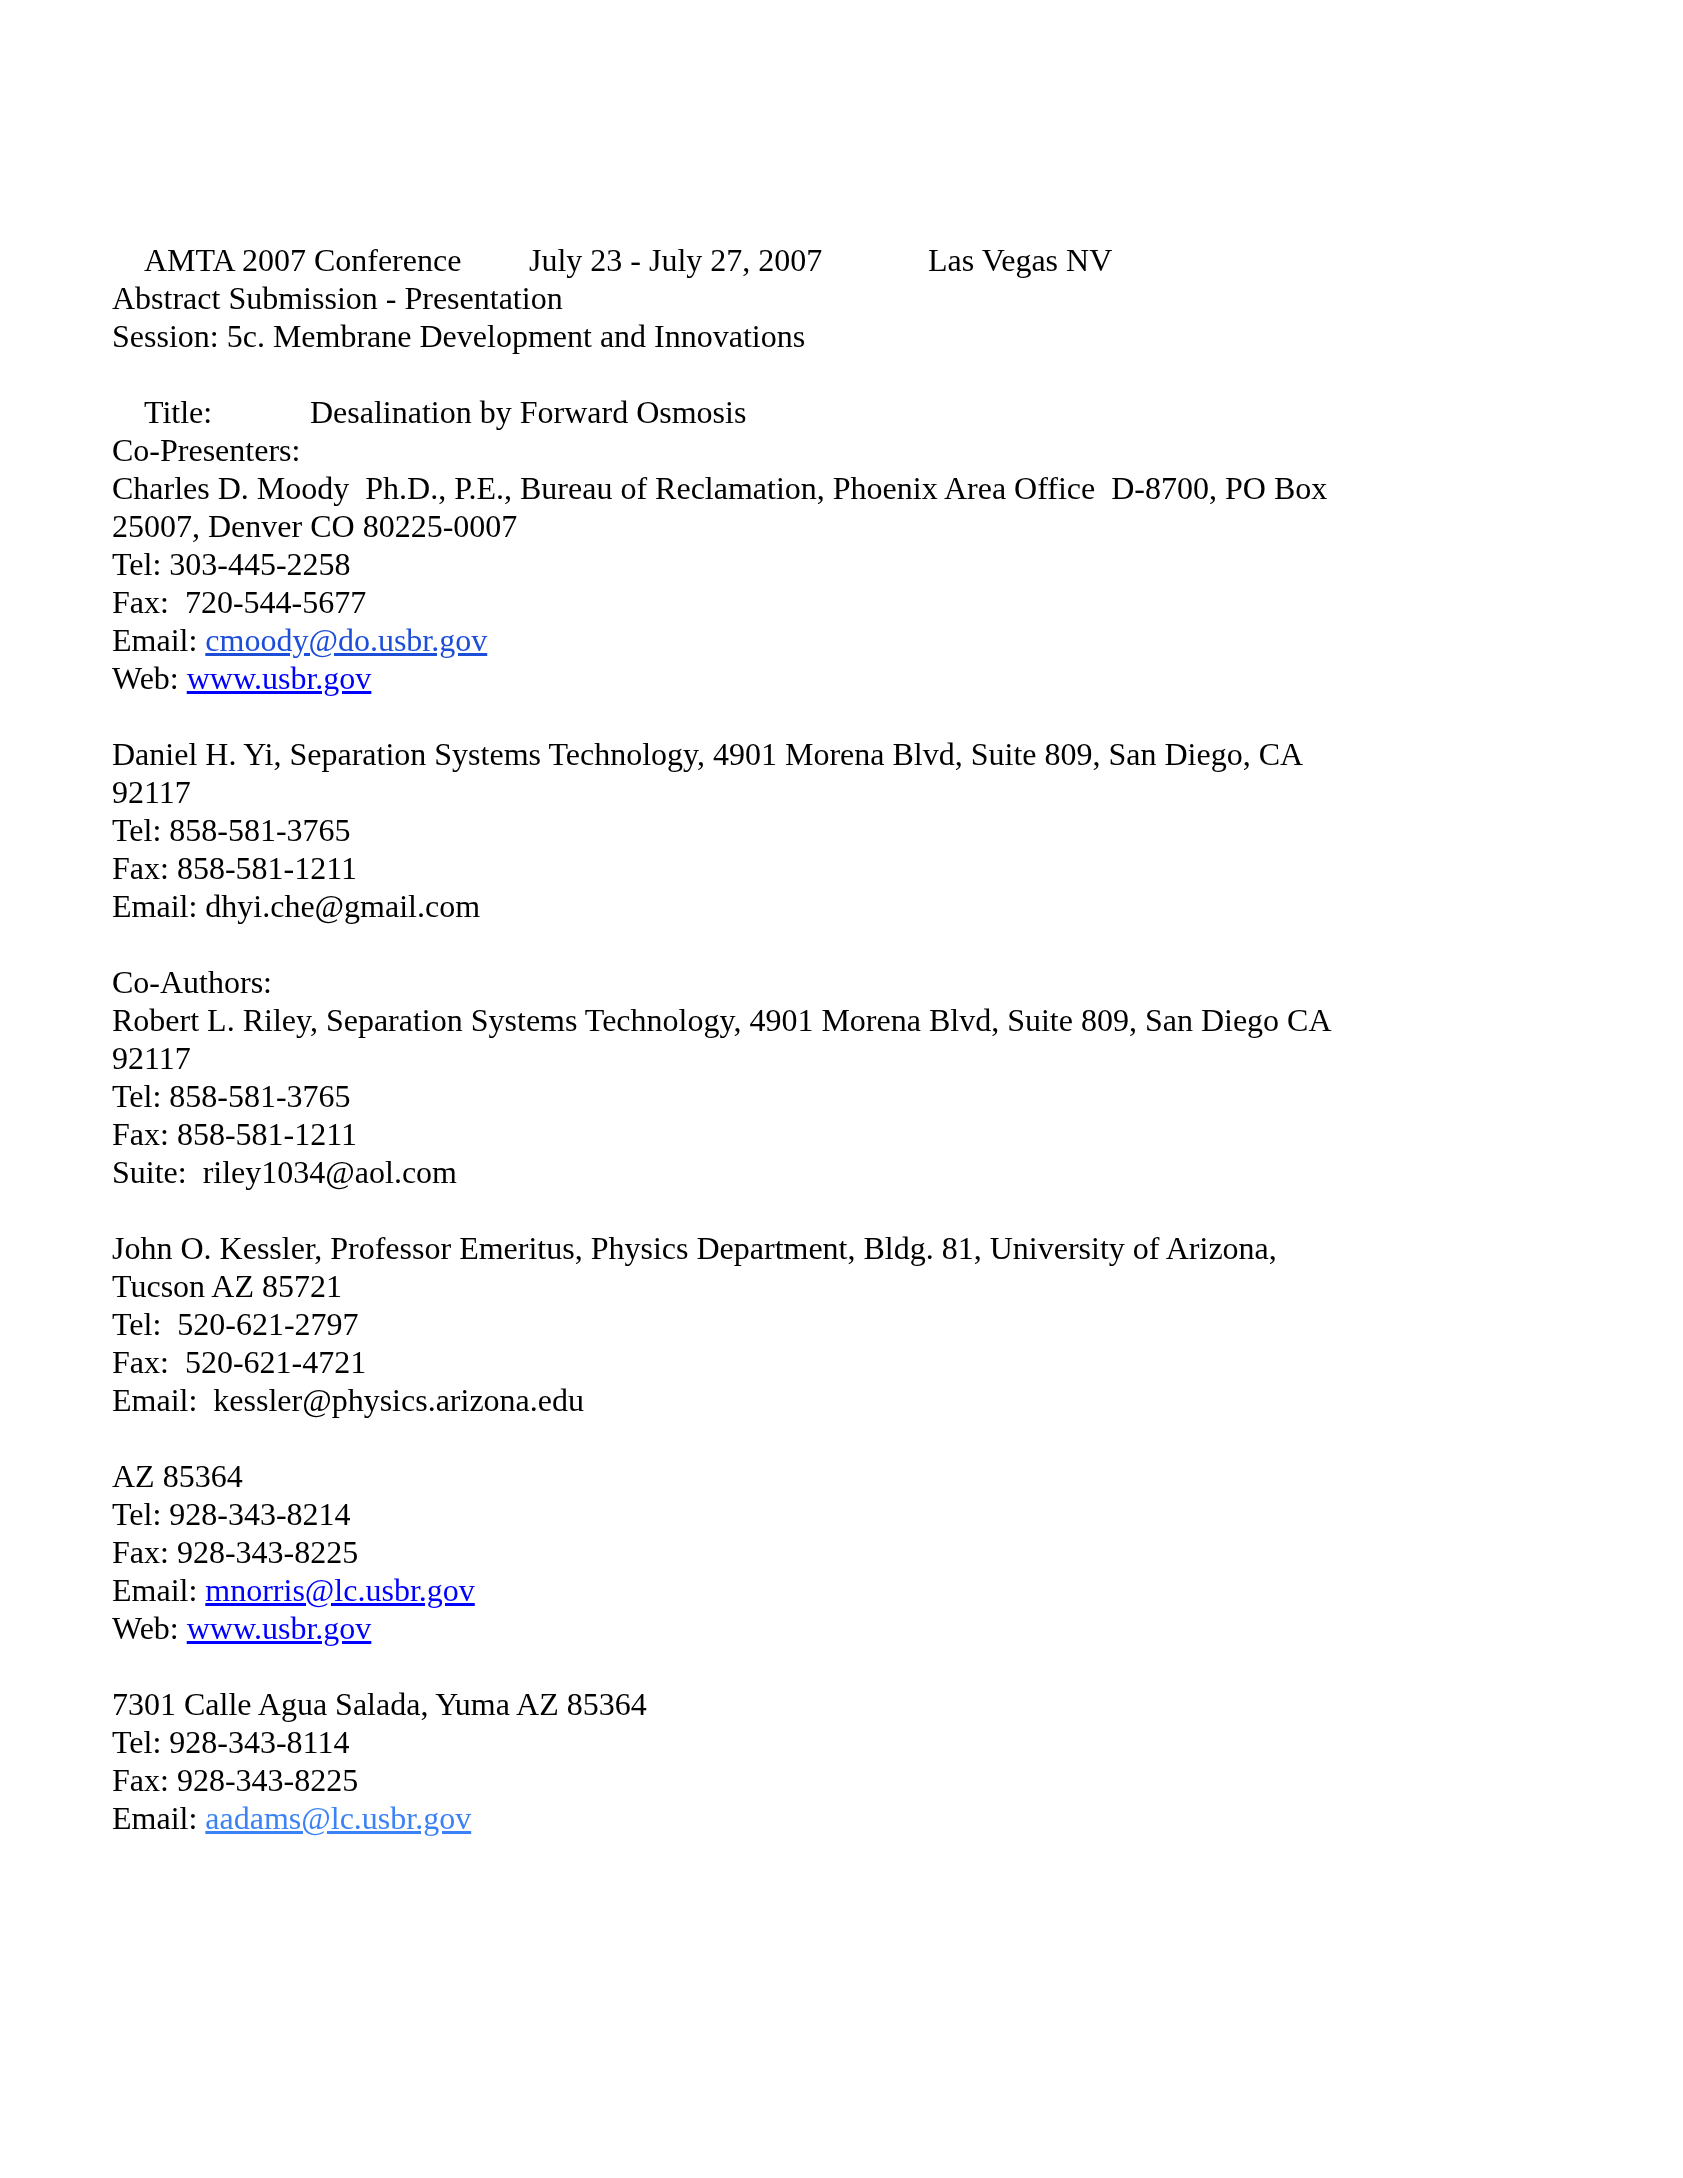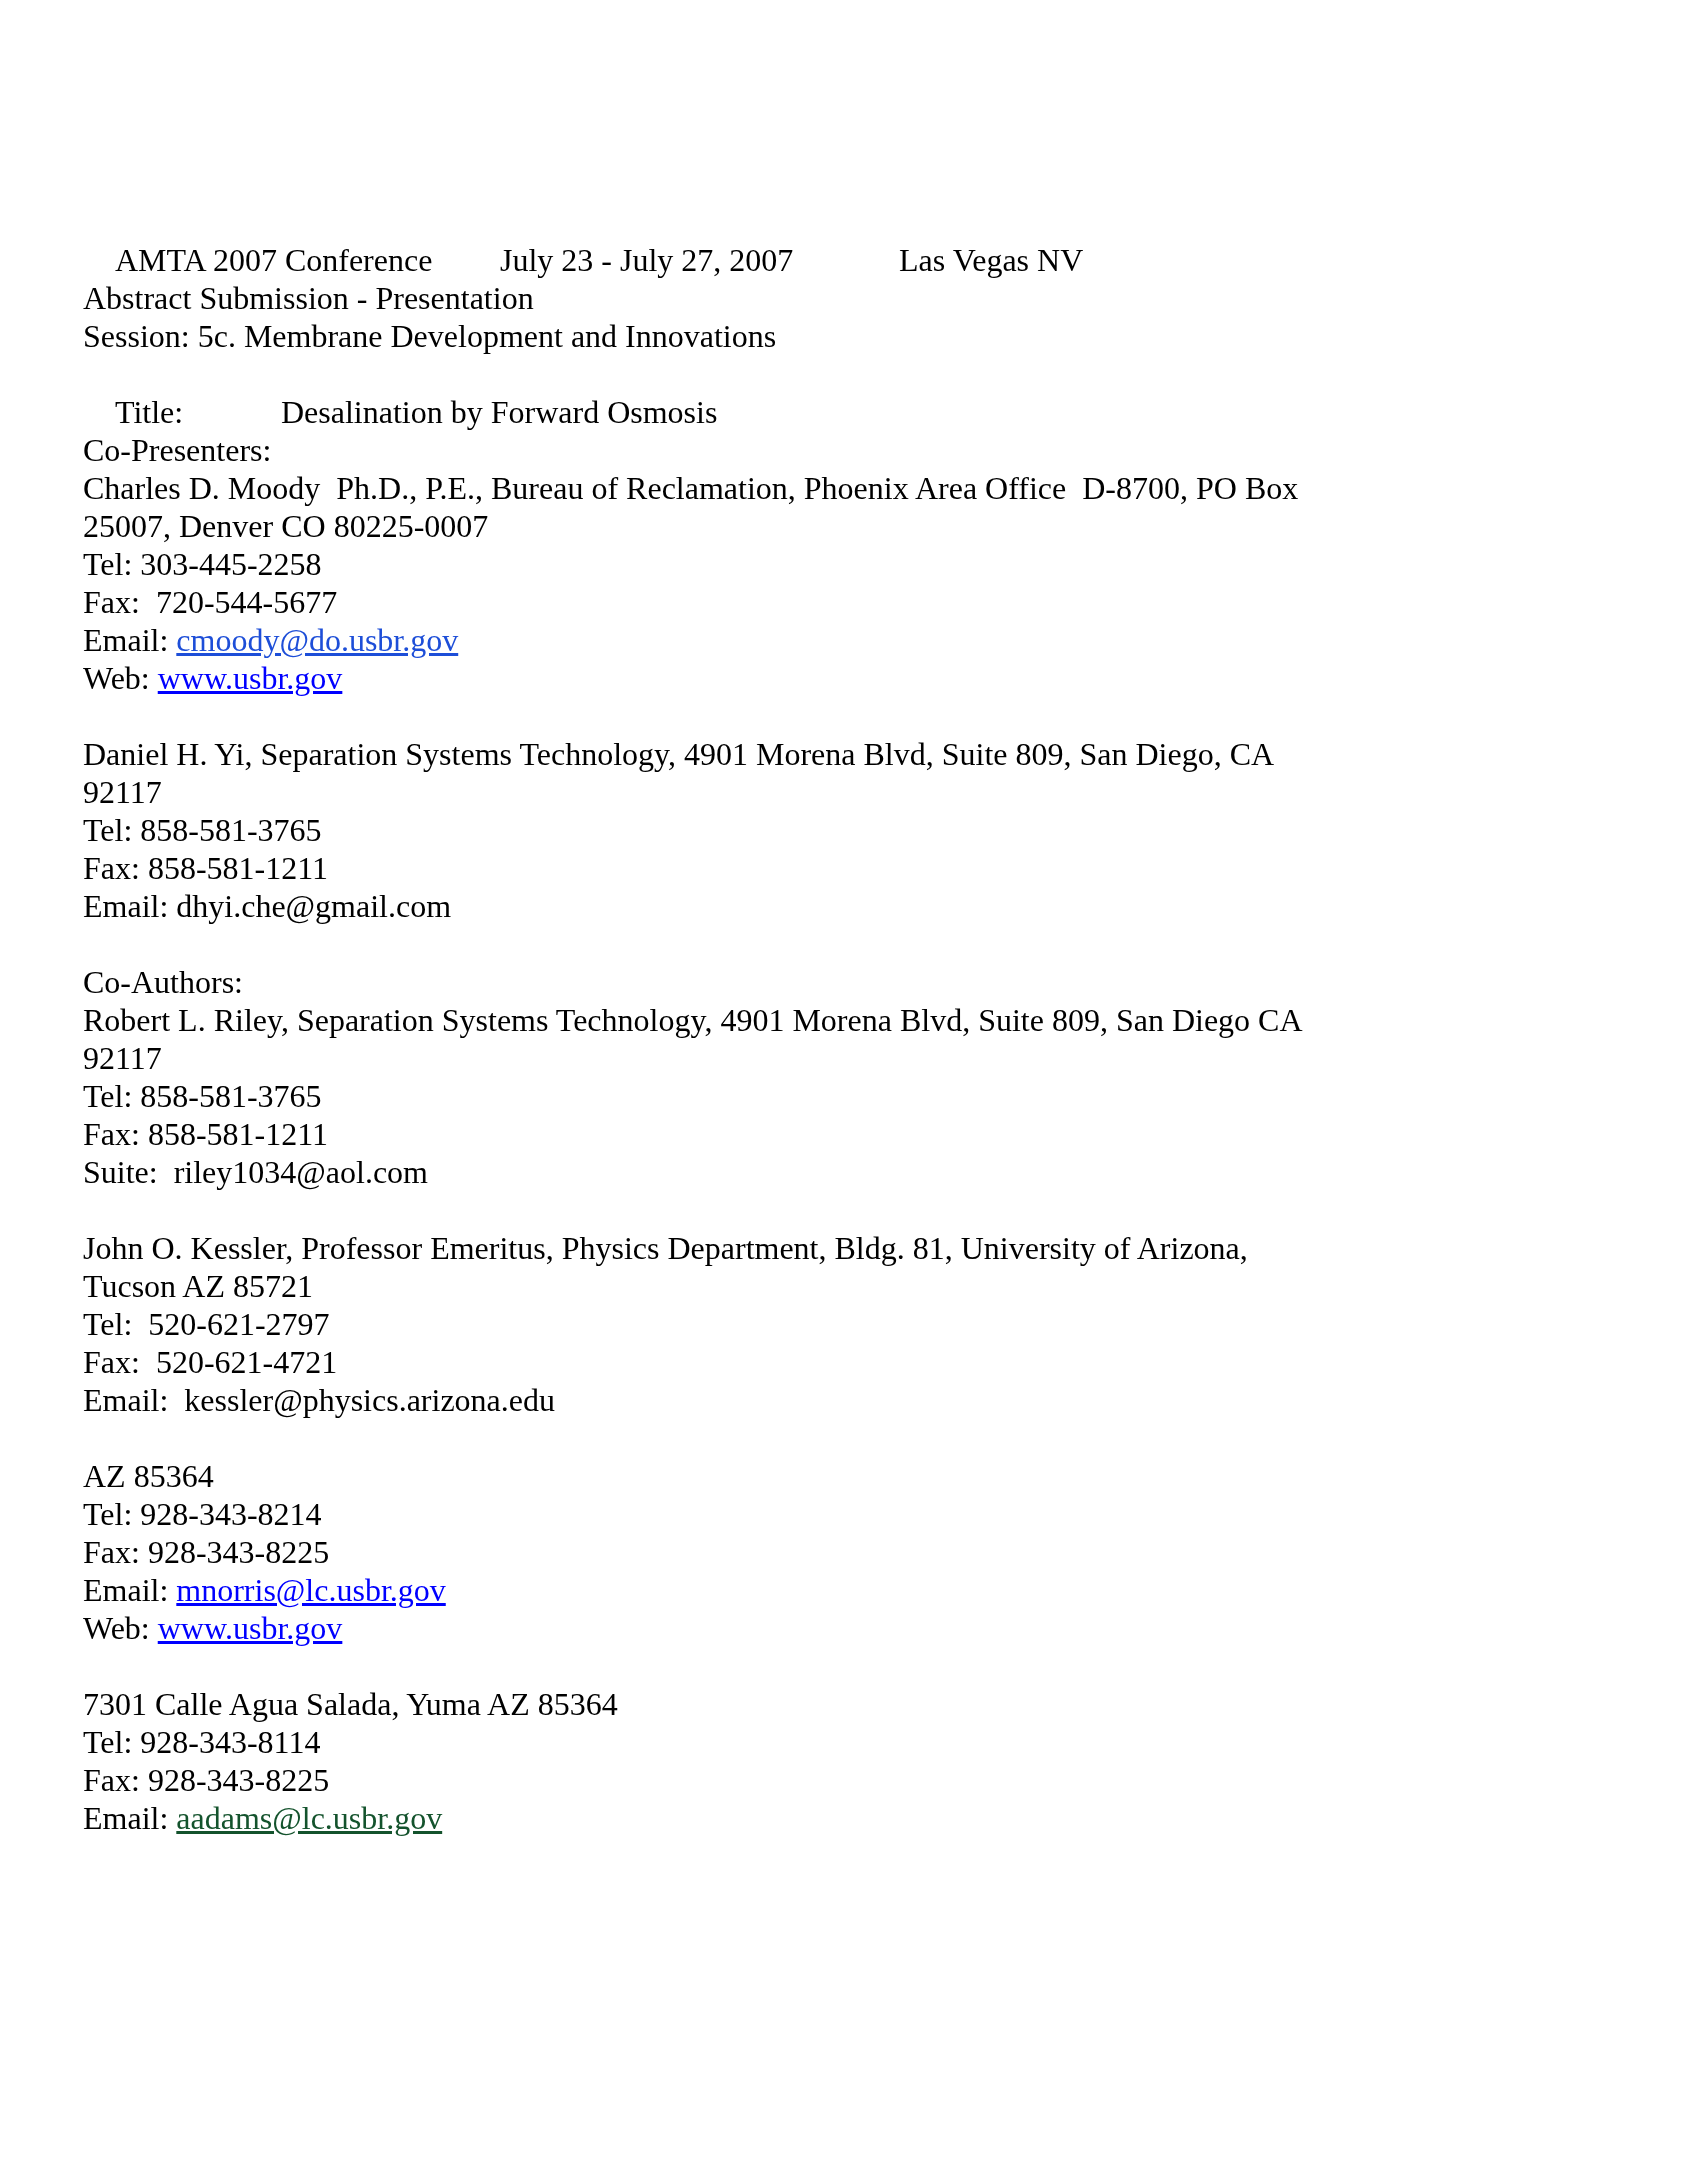--- a/index.html
+++ b/index.html
@@ -6,21 +6,21 @@
     margin: 0;
     padding: 0;
     background: #ffffff;
   }
   .page {
     position: relative;
     width: 1683px;
     height: 2178px;
     background: #ffffff;
     box-sizing: border-box;
-    padding: 203px 99px 0 83px;
+    padding: 203px 99px 0 112px;
     font-family: "Liberation Serif", "DejaVu Serif", serif;
     font-size: 32px;
     line-height: 38px;
     color: #000000;
     overflow: hidden;
   }
   .ln {
     white-space: pre;
     height: 38px;
   }
@@ -119,17 +119,17 @@
     <div class="ln"><span>Email: </span><a class="doclink" style="color: rgb(0, 0, 255);">mnorris@lc.usbr.gov</a></div>
     <div class="ln"><span>Web: </span><a class="doclink" style="color: rgb(0, 0, 255);">www.usbr.gov</a></div>
   </div>
 
   <div class="gap"></div>
 
   <div>
     <div class="ln">7301 Calle Agua Salada, Yuma AZ 85364</div>
     <div class="ln">Tel: 928-343-8114</div>
     <div class="ln">Fax: 928-343-8225</div>
-    <div class="ln"><span>Email: </span><a class="doclink" style="color: #14532d;">aadams@lc.usbr.gov</a></div>
+    <div class="ln"><span>Email: </span><a class="doclink" style="color: #3b82f6;">aadams@lc.usbr.gov</a></div>
   </div>
 
 </div>
 
 
 </body></html>

